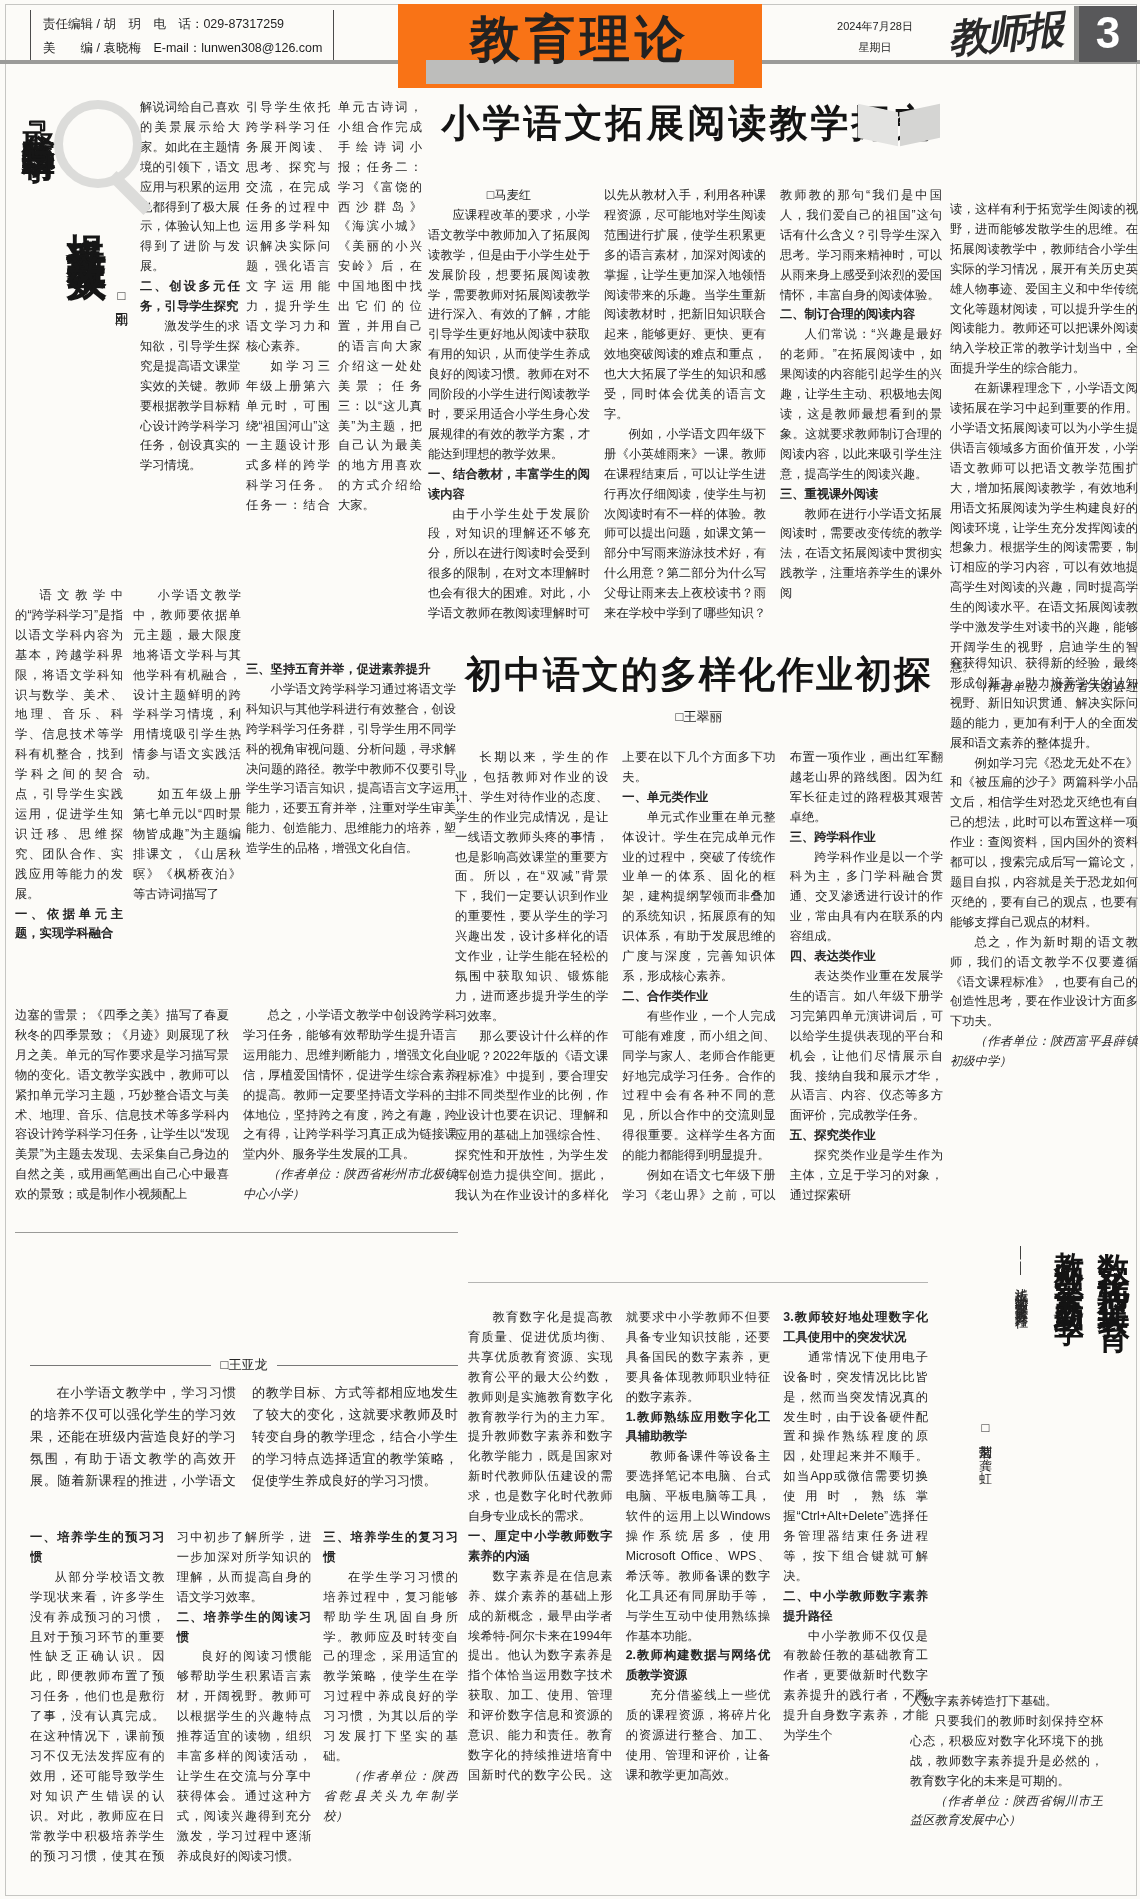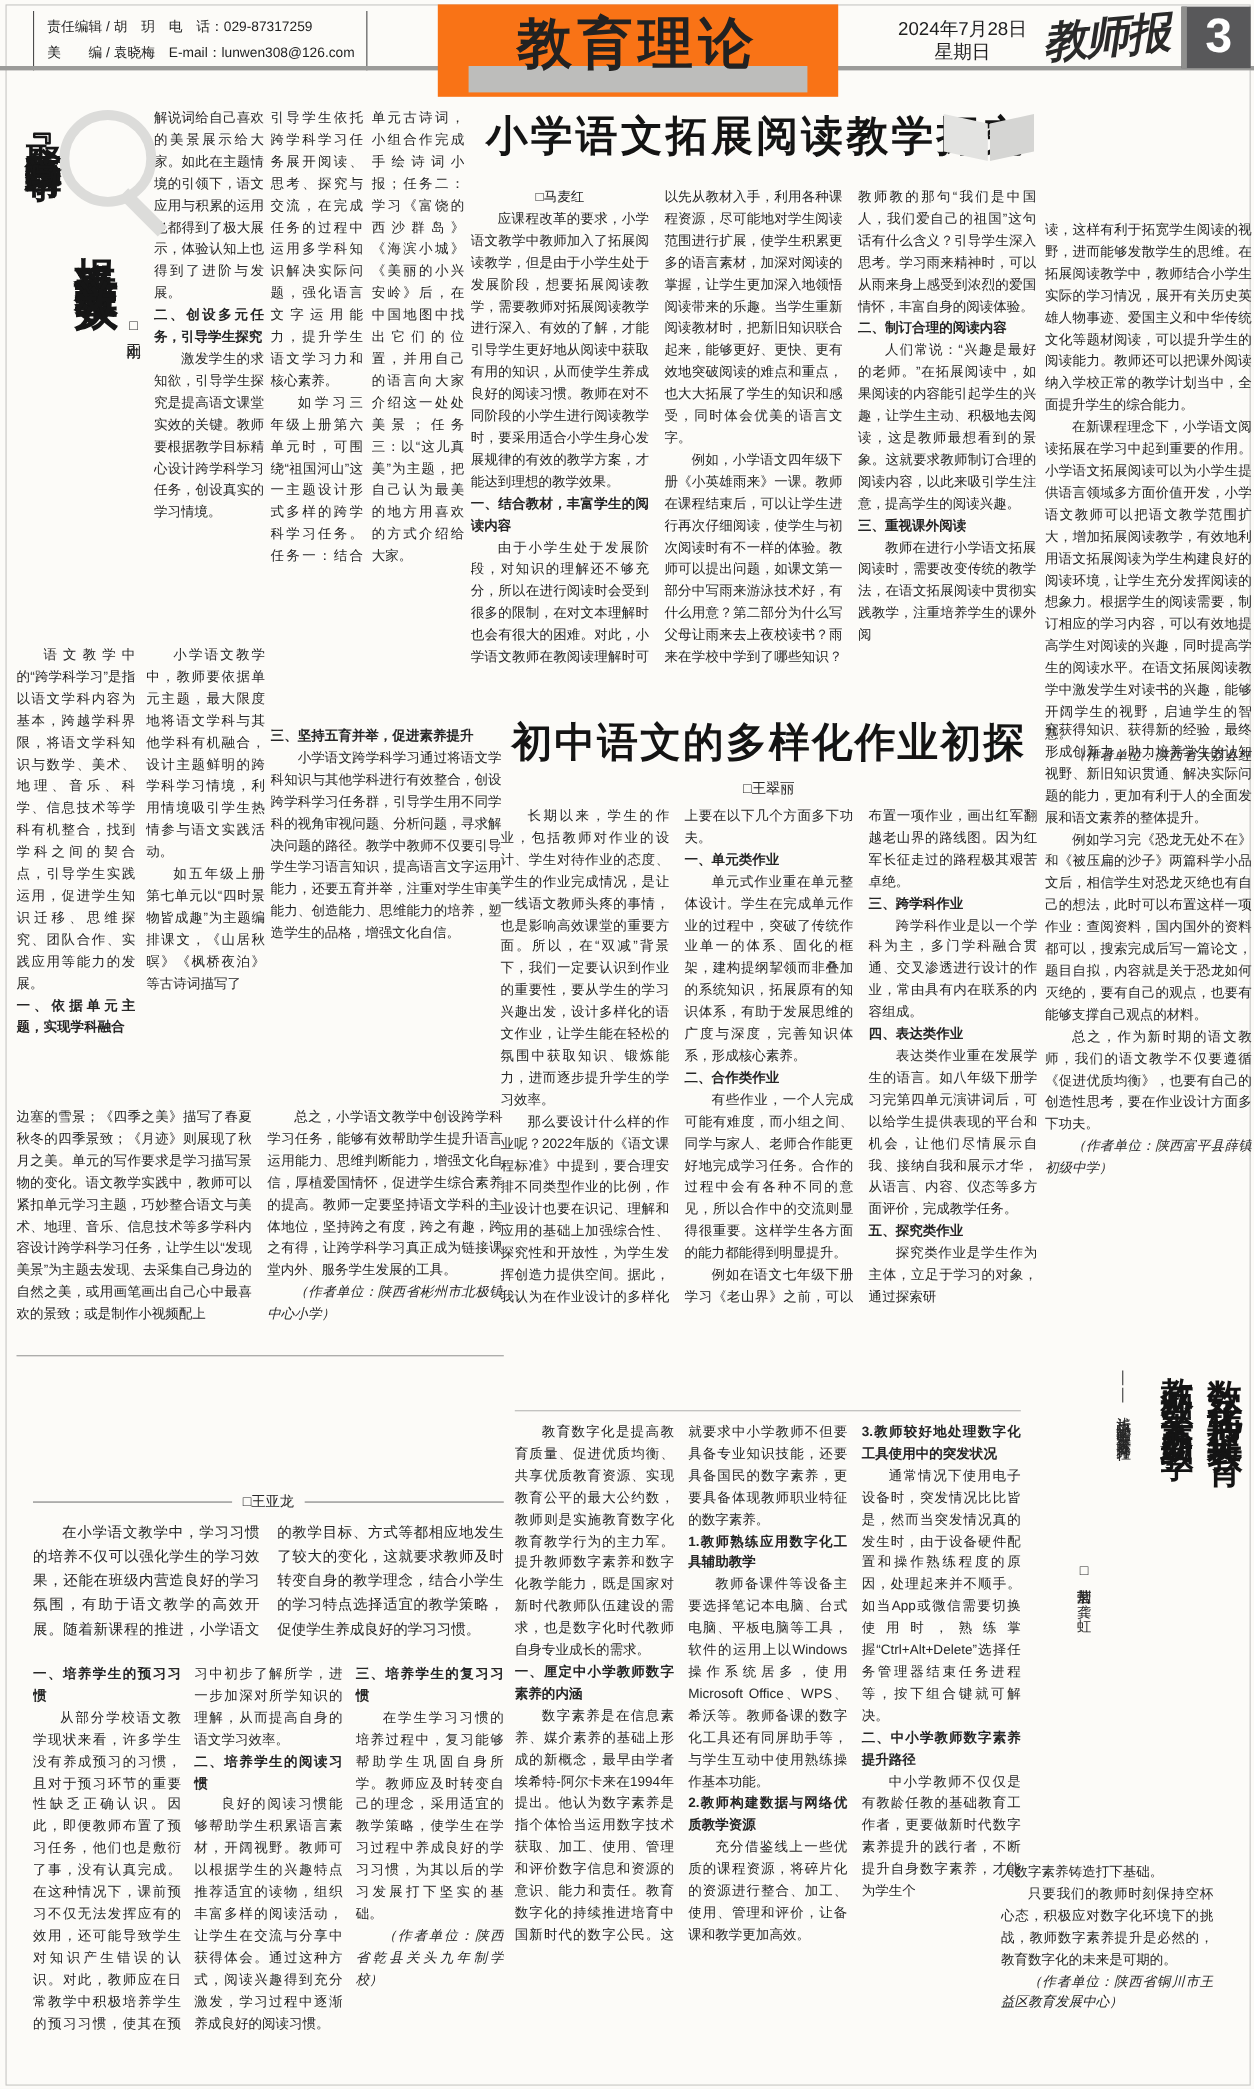--- a/index.html
+++ b/index.html
@@ -8,35 +8,35 @@
   .frame{position:absolute;left:5px;top:4px;width:1130px;height:1890px;border:1px solid #c6c6c3;pointer-events:none;}
   .abs{position:absolute;}
   
   .ed-box{left:30px;top:10px;width:278px;height:50px;border-left:1.5px solid #4c4c4c;border-right:1.5px solid #4c4c4c;
           padding:2px 12px;font-size:12.5px;line-height:24px;white-space:nowrap;color:#1e1e1e;}
   .hdr-rule{left:0;top:60px;width:1140px;height:4px;background:#9b9b99;}
   .sec-wrap{left:398px;top:4px;width:364px;height:84px;background:#f97316;text-align:center;}
   .sec-shadow{position:absolute;left:28px;top:56px;width:308px;height:24px;background:#bdbdbb;}
   .sec-title{position:absolute;left:0;top:2px;width:100%;font-size:50px;font-weight:900;letter-spacing:5px;
              color:#222;font-family:"Liberation Serif",serif;}
-  .hdr-date{left:795px;top:16px;width:160px;text-align:center;font-size:17px;line-height:21px;color:#1e1e1e;}
+  .hdr-date{left:795px;top:16px;width:160px;text-align:center;font-size:11px;line-height:21px;color:#1e1e1e;}
   .masthead{left:948px;top:6px;width:122px;font-size:40px;font-weight:700;font-style:italic;
             font-family:"Liberation Serif",serif;color:#2a2a2a;transform:rotate(-5deg);letter-spacing:-2px;}
   .pagenum{left:1074px;top:6px;width:58px;height:56px;background:#58585a;border-left:5px solid #8f8f8d;
            color:#fff;font-size:44px;font-weight:800;text-align:center;line-height:54px;}
   
   .txt{font-size:12.3px;line-height:1.62;text-align:justify;overflow:hidden;}
   .txt p{margin:0;}
   .t-p{text-indent:2em;}
   .t-cont{text-indent:0;}
   .t-h{font-weight:bold;text-indent:0;margin-top:2px;}
   .t-author{font-family:"Liberation Serif",serif;font-style:italic;text-indent:2em;margin-top:3px;}
   .t-byline{text-align:center;text-indent:0;font-family:"Liberation Serif",serif;margin:4px 0 10px;}
   .cols2{column-count:2;column-gap:10px;}
-  .cols3{column-count:3;column-gap:14px;}
+  .cols3{column-count:3;column-gap:14px;margin-top:16px;}
   
   .a-t1{left:16px;top:104px;height:470px;writing-mode:vertical-rl;font-size:34px;font-weight:900;
         letter-spacing:3px;color:#161616;z-index:2;}
   .a-t2{left:60px;top:202px;height:380px;writing-mode:vertical-rl;font-size:40px;font-weight:900;
         letter-spacing:4px;color:#161616;z-index:2;}
   .a-byline{left:112px;top:288px;height:90px;writing-mode:vertical-rl;font-size:13px;
             font-family:"Liberation Serif",serif;z-index:2;}
   .mag-circle{left:54px;top:100px;width:70px;height:70px;border:9px solid #dcdcda;border-radius:50%;z-index:1;}
   .mag-handle{left:124px;top:168px;width:12px;height:50px;background:#dcdcda;transform:rotate(-45deg);z-index:1;}
   
@@ -156,21 +156,21 @@
       <p class="t-h">三、跨学科作业</p>
       <p class="t-p">跨学科作业是以一个学科为主，多门学科融合贯通、交叉渗透进行设计的作业，常由具有内在联系的内容组成。</p>
       <p class="t-h">四、表达类作业</p>
       <p class="t-p">表达类作业重在发展学生的语言。如八年级下册学习完第四单元演讲词后，可以给学生提供表现的平台和机会，让他们尽情展示自我、接纳自我和展示才华，从语言、内容、仪态等多方面评价，完成教学任务。</p>
       <p class="t-h">五、探究类作业</p>
       <p class="t-p">探究类作业是学生作为主体，立足于学习的对象，通过探索研</p>
     </div>
   <div class="abs txt" style="left:950px;top:654px;width:188px;height:520px;">
       <p class="t-cont">究获得知识、获得新的经验，最终形成创新力，助力培养学生的认知视野、新旧知识贯通、解决实际问题的能力，更加有利于人的全面发展和语文素养的整体提升。</p>
       <p class="t-p">例如学习完《恐龙无处不在》和《被压扁的沙子》两篇科学小品文后，相信学生对恐龙灭绝也有自己的想法，此时可以布置这样一项作业：查阅资料，国内国外的资料都可以，搜索完成后写一篇论文，题目自拟，内容就是关于恐龙如何灭绝的，要有自己的观点，也要有能够支撑自己观点的材料。</p>
-      <p class="t-p">总之，作为新时期的语文教师，我们的语文教学不仅要遵循《促进优质均衡》，也要有自己的创造性思考，要在作业设计方面多下功夫。</p>
+      <p class="t-p">总之，作为新时期的语文教师，我们的语文教学不仅要遵循《语文课程标准》，也要有自己的创造性思考，要在作业设计方面多下功夫。</p>
       <p class="t-author">（作者单位：陕西富平县薛镇初级中学）</p>
     </div>
 
   <div class="abs d-rule"></div>
   <div class="abs d-head">
   </div>
   <div class="abs d-byrow">
     <span class="ln"></span>
     <span>□王亚龙</span>
     <span class="ln"></span>

